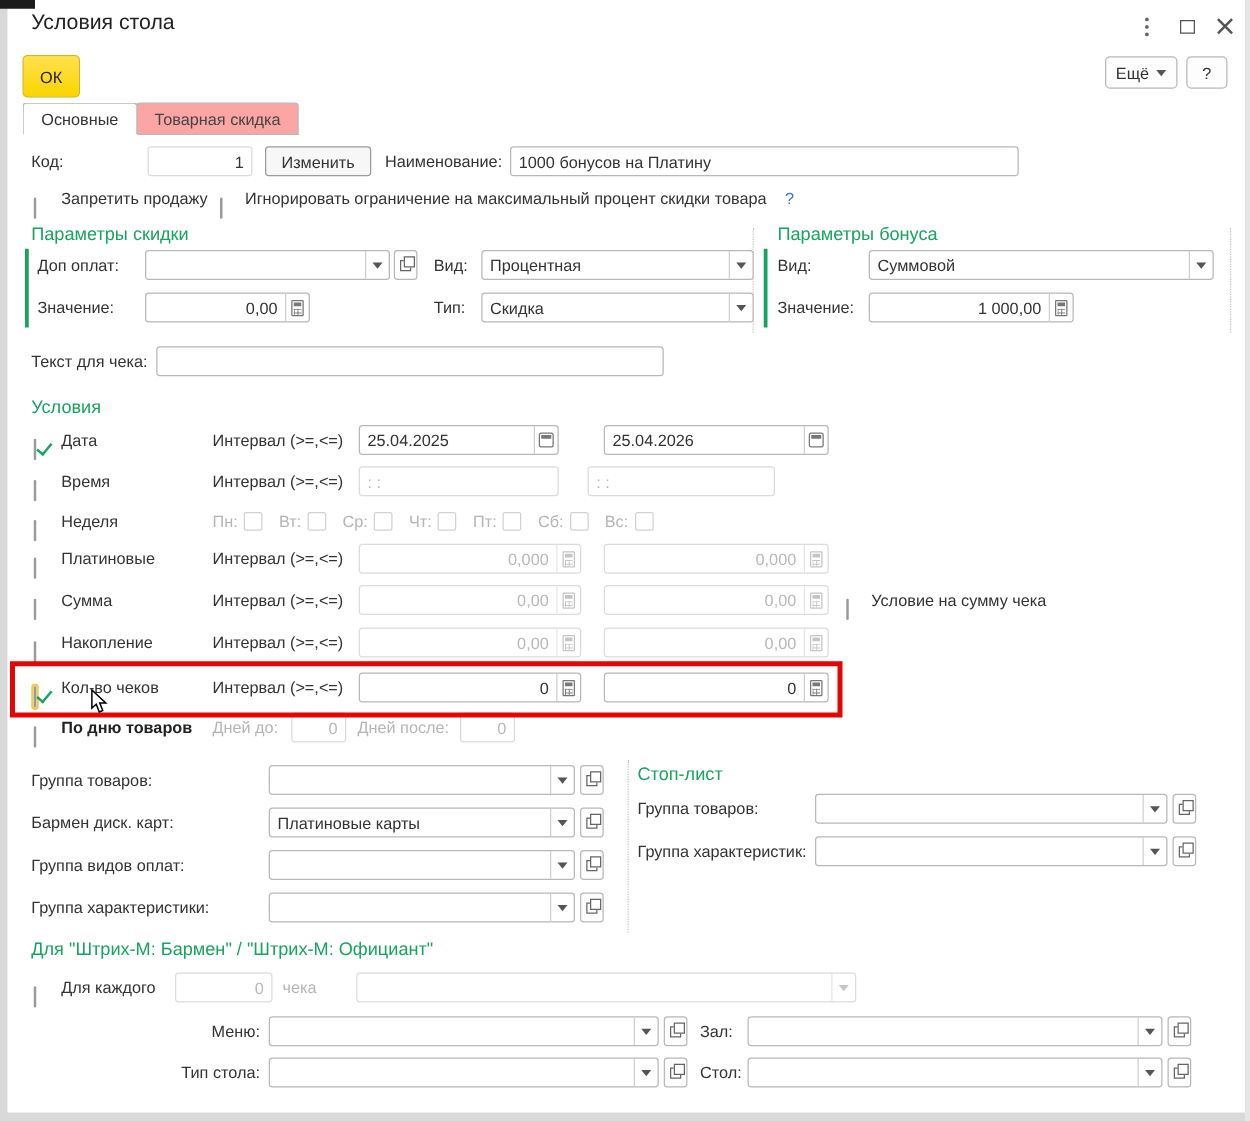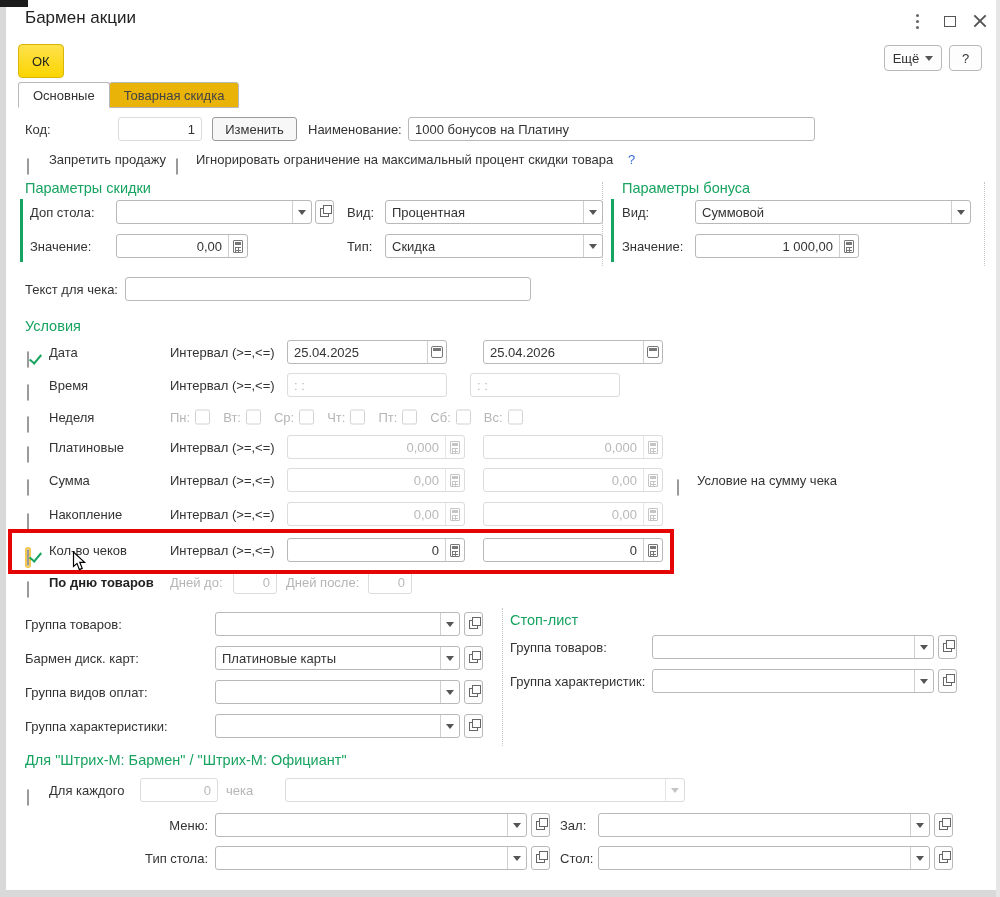--- a/index.html
+++ b/index.html
@@ -31,21 +31,21 @@
             border-radius:4px; display:flex; align-items:center; justify-content:center; gap:6px;
             font-size:13px; color:#333; cursor:pointer; }
   .btn-more { left:884px; width:58px; }
   .btn-help { left:949px; width:33px; }
 
   
   .tabs { position:absolute; left:18px; top:82px; display:flex; }
   .tab { height:26px; padding:0 14px; display:flex; align-items:center; border:1px solid #b9b9b9;
          border-radius:3px 3px 0 0; cursor:pointer; }
   .tab.active { background:#fff; border-bottom:1px solid #fff; z-index:2; }
-  .tab.inactive { background:#eab308; margin-left:-1px; color:#444;text-align:right; }
+  .tab.inactive { background:#fca5a5; margin-left:-1px; color:#444;text-align:right; }
 
   
   .row { position:absolute; left:0; right:0; height:26px; }
   .abs { position:absolute; top:50%; transform:translateY(-50%); }
   .lbl { color:#333; white-space:nowrap; }
   .lbl.gray { color:#b5b5b5; }
   .lbl.bold { font-weight:bold; color:#222; }
   .hdr { position:absolute; font-size:14.5px; color:#17a360; white-space:nowrap; }
   .gbar { position:absolute; width:3px; background:#17a360; }
   .vsep { position:absolute; width:0; border-left:1px dotted #c3c3c3; }
@@ -99,21 +99,21 @@
   .redbox { position:absolute; left:8px; top:529px; width:666px; height:45px;
             border:4px solid #e60505; pointer-events:none; z-index:5; }
   .cursor { position:absolute; left:72px; top:551px; z-index:6; }
 </style>
 </head>
 <body>
 
 <div class="window">
   <div class="corner-artifact"></div>
 
-  <div class="title">Бармен акции</div>
+  <div class="title">Условия стола</div>
   <div class="winctl kebab">
       <i></i>
     </div>
   <div class="winctl maxi">
       <i></i>
     </div>
   <div class="winctl clos">
       <i></i>
     </div>
 
@@ -144,21 +144,21 @@
     <span class="abs lbl" style="left:196px">Игнорировать ограничение на максимальный процент скидки товара</span>
     <span class="abs qmark" style="left:628px">?</span>
   </div>
 
   <div class="hdr" style="left:25px;top:180px">Параметры скидки</div>
   <div class="gbar" style="left:20px;top:199px;height:63px"></div>
   <div class="vsep" style="left:602px;top:182px;height:84px"></div>
   <div class="vsep" style="left:984px;top:182px;height:84px"></div>
 
   <div class="row" style="top:199px">
-    <span class="abs lbl" style="left:30px">Доп стола:</span>
+    <span class="abs lbl" style="left:30px">Доп оплат:</span>
     <span class="abs combo" style="left:116px;width:196px">
       <span class="val"></span>
       <span class="seg">
           <span class="arr-down"></span>
         </span>
     </span>
     <span class="abs sqbtn" style="left:315px">
         <span class="ic-open"></span>
       </span>
     <span class="abs lbl" style="left:347px">Вид:</span>

